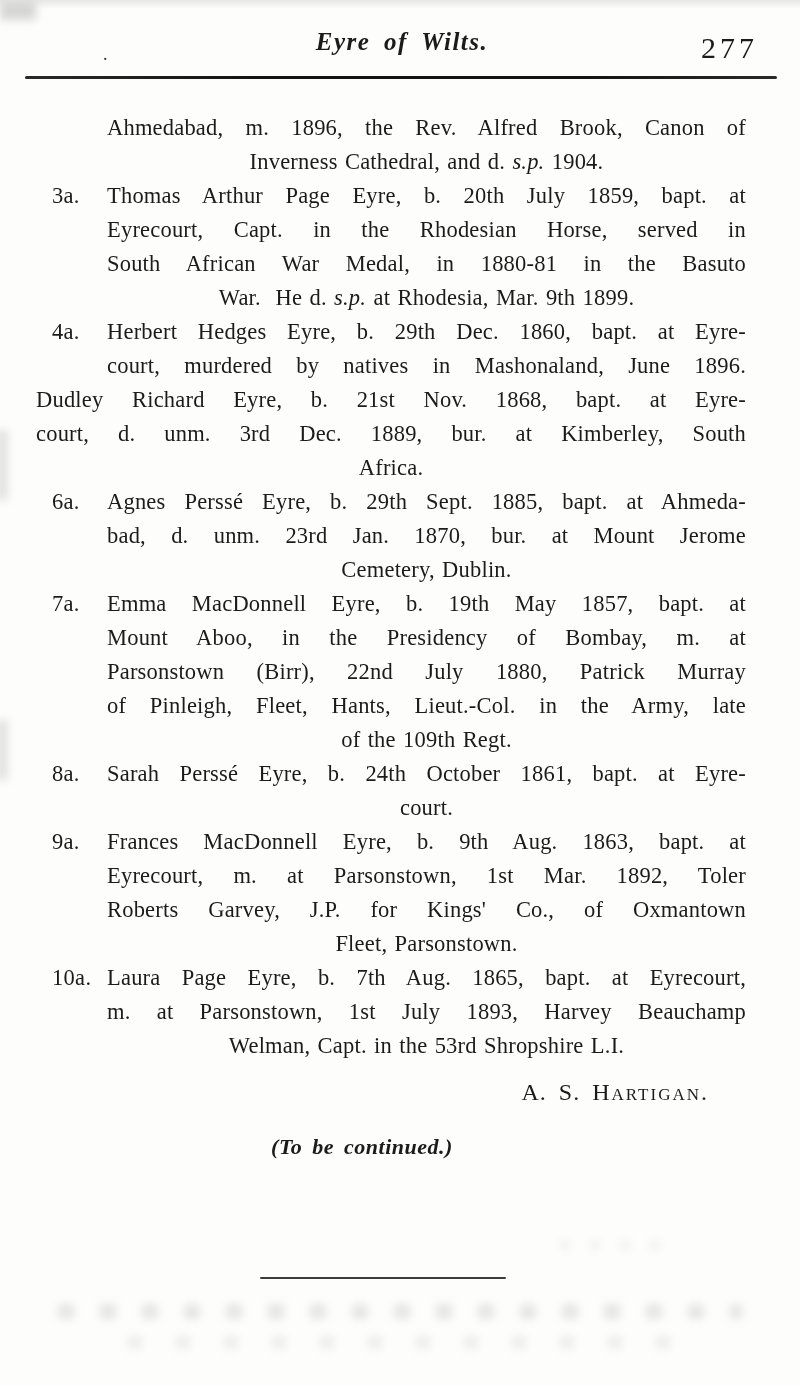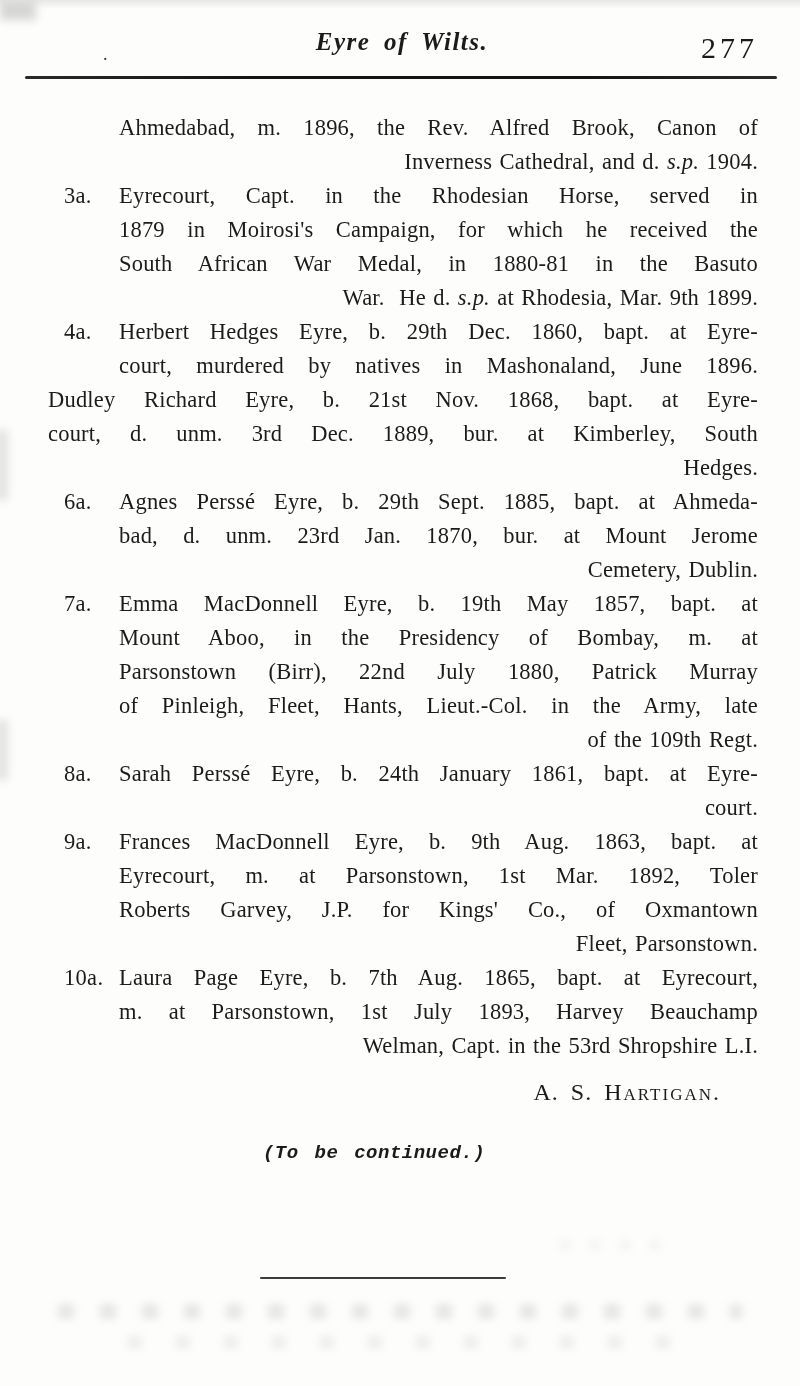--- a/index.html
+++ b/index.html
@@ -16,32 +16,32 @@
   .edge-smudge.a{top:430px;height:70px;}
   .edge-smudge.b{top:720px;height:60px;}
 
   .header-title{position:absolute;top:28px;left:4px;right:0;text-align:center;
     font-style:italic;font-weight:600;font-size:25px;letter-spacing:1.5px;word-spacing:6px;}
   .page-number{position:absolute;top:31px;right:42px;font-size:30px;letter-spacing:4px;}
   .ink-dot{position:absolute;left:103px;top:44px;font-size:18px;color:#3d3d3d;}
   .header-rule{position:absolute;top:76px;left:25px;right:23px;height:2.5px;
     background:linear-gradient(90deg,#2a2a2a,#141414 30%,#141414 75%,#2a2a2a);border-radius:2px;}
 
-  .body-block{position:absolute;top:111px;left:48px;width:710px;}
+  .body-block{position:absolute;top:111px;left:36px;width:710px;}
   .entry{display:flex;}
   .entry-label{flex:0 0 55px;font-size:22.5px;line-height:34px;letter-spacing:.3px;margin-left:16px;}
   .entry-lines{flex:1;min-width:0;}
-  .line{font-size:22.5px;line-height:34px;letter-spacing:.2px;word-spacing:1.5px;text-align:right;}
+  .line{font-size:22.5px;line-height:34px;letter-spacing:.2px;word-spacing:1.5px;text-align:center;}
   .line.just{text-align:justify;text-align-last:justify;}
   .it{font-style:italic;}
 
   .signature{margin-top:16px;text-align:right;padding-right:37px;font-size:24px;letter-spacing:1px;word-spacing:5px;}
   .sig-surname{font-variant:small-caps;letter-spacing:2px;}
-  .continued{margin-top:36px;text-align:center;padding-right:58px;
-    font-style:italic;font-weight:600;font-size:19px;letter-spacing:.5px;word-spacing:4px;font-family:Liberation Mono, monospace;}
+  .continued{margin-top:28px;text-align:center;padding-right:58px;
+    font-style:italic;font-weight:600;font-size:22px;letter-spacing:.5px;word-spacing:4px;}
 
   .end-divider{position:absolute;top:1277px;left:260px;width:246px;height:2px;
     background:#3c3c3c;border-radius:1px;}
   .smudge{position:absolute;filter:blur(4px);opacity:.55;}
   .smudge.s1{top:1304px;left:58px;width:684px;height:15px;
     background:repeating-linear-gradient(90deg,rgba(130,130,128,.35) 0 16px,rgba(130,130,128,0) 16px 42px);}
   .smudge.s2{top:1336px;left:128px;width:545px;height:13px;opacity:.4;
     background:repeating-linear-gradient(90deg,rgba(130,130,128,.32) 0 14px,rgba(130,130,128,0) 14px 48px);}
   .smudge.s3{top:1240px;left:560px;width:120px;height:10px;opacity:.3;
     background:repeating-linear-gradient(90deg,rgba(130,130,128,.3) 0 10px,rgba(130,130,128,0) 10px 30px);}
@@ -65,38 +65,38 @@
         <div class="entry">
           <div class="entry-label"></div>
           <div class="entry-lines">
             <div class="line just"><span>Ahmedabad, m. 1896, the Rev. Alfred Brook, Canon of</span></div>
             <div class="line"><span>Inverness Cathedral, and d. </span><span class="it">s.p.</span><span> 1904.</span></div>
           </div>
         </div>
         <div class="entry">
           <div class="entry-label">3a.</div>
           <div class="entry-lines">
+            <div class="line just"><span>Thomas Arthur Page Eyre, b. 20th July 1859, bapt. at</span></div>
             <div class="line just"><span>Eyrecourt, Capt. in the Rhodesian Horse, served in</span></div>
-            <div class="line just"><span>1879 in Moirosi's Campaign, for which he received the</span></div>
             <div class="line just"><span>South African War Medal, in 1880-81 in the Basuto</span></div>
             <div class="line"><span>War.&nbsp; He d. </span><span class="it">s.p.</span><span> at Rhodesia, Mar. 9th 1899.</span></div>
           </div>
         </div>
         <div class="entry">
           <div class="entry-label">4a.</div>
           <div class="entry-lines">
             <div class="line just"><span>Herbert Hedges Eyre, b. 29th Dec. 1860, bapt. at Eyre-</span></div>
             <div class="line just"><span>court, murdered by natives in Mashonaland, June 1896.</span></div>
           </div>
         </div>
         <div class="entry">
           <div class="entry-lines">
             <div class="line just"><span>Dudley Richard Eyre, b. 21st Nov. 1868, bapt. at Eyre-</span></div>
             <div class="line just"><span>court, d. unm. 3rd Dec. 1889, bur. at Kimberley, South</span></div>
-            <div class="line"><span>Hedges.</span></div>
+            <div class="line"><span>Africa.</span></div>
           </div>
         </div>
         <div class="entry">
           <div class="entry-label">6a.</div>
           <div class="entry-lines">
             <div class="line just"><span>Agnes Perssé Eyre, b. 29th Sept. 1885, bapt. at Ahmeda-</span></div>
             <div class="line just"><span>bad, d. unm. 23rd Jan. 1870, bur. at Mount Jerome</span></div>
             <div class="line"><span>Cemetery, Dublin.</span></div>
           </div>
         </div>
@@ -106,21 +106,21 @@
             <div class="line just"><span>Emma MacDonnell Eyre, b. 19th May 1857, bapt. at</span></div>
             <div class="line just"><span>Mount Aboo, in the Presidency of Bombay, m. at</span></div>
             <div class="line just"><span>Parsonstown (Birr), 22nd July 1880, Patrick Murray</span></div>
             <div class="line just"><span>of Pinleigh, Fleet, Hants, Lieut.-Col. in the Army, late</span></div>
             <div class="line"><span>of the 109th Regt.</span></div>
           </div>
         </div>
         <div class="entry">
           <div class="entry-label">8a.</div>
           <div class="entry-lines">
-            <div class="line just"><span>Sarah Perssé Eyre, b. 24th January 1861, bapt. at Eyre-</span></div>
+            <div class="line just"><span>Sarah Perssé Eyre, b. 24th October 1861, bapt. at Eyre-</span></div>
             <div class="line"><span>court.</span></div>
           </div>
         </div>
         <div class="entry">
           <div class="entry-label">9a.</div>
           <div class="entry-lines">
             <div class="line just"><span>Frances MacDonnell Eyre, b. 9th Aug. 1863, bapt. at</span></div>
             <div class="line just"><span>Eyrecourt, m. at Parsonstown, 1st Mar. 1892, Toler</span></div>
             <div class="line just"><span>Roberts Garvey, J.P. for Kings' Co., of Oxmantown</span></div>
             <div class="line"><span>Fleet, Parsonstown.</span></div>

